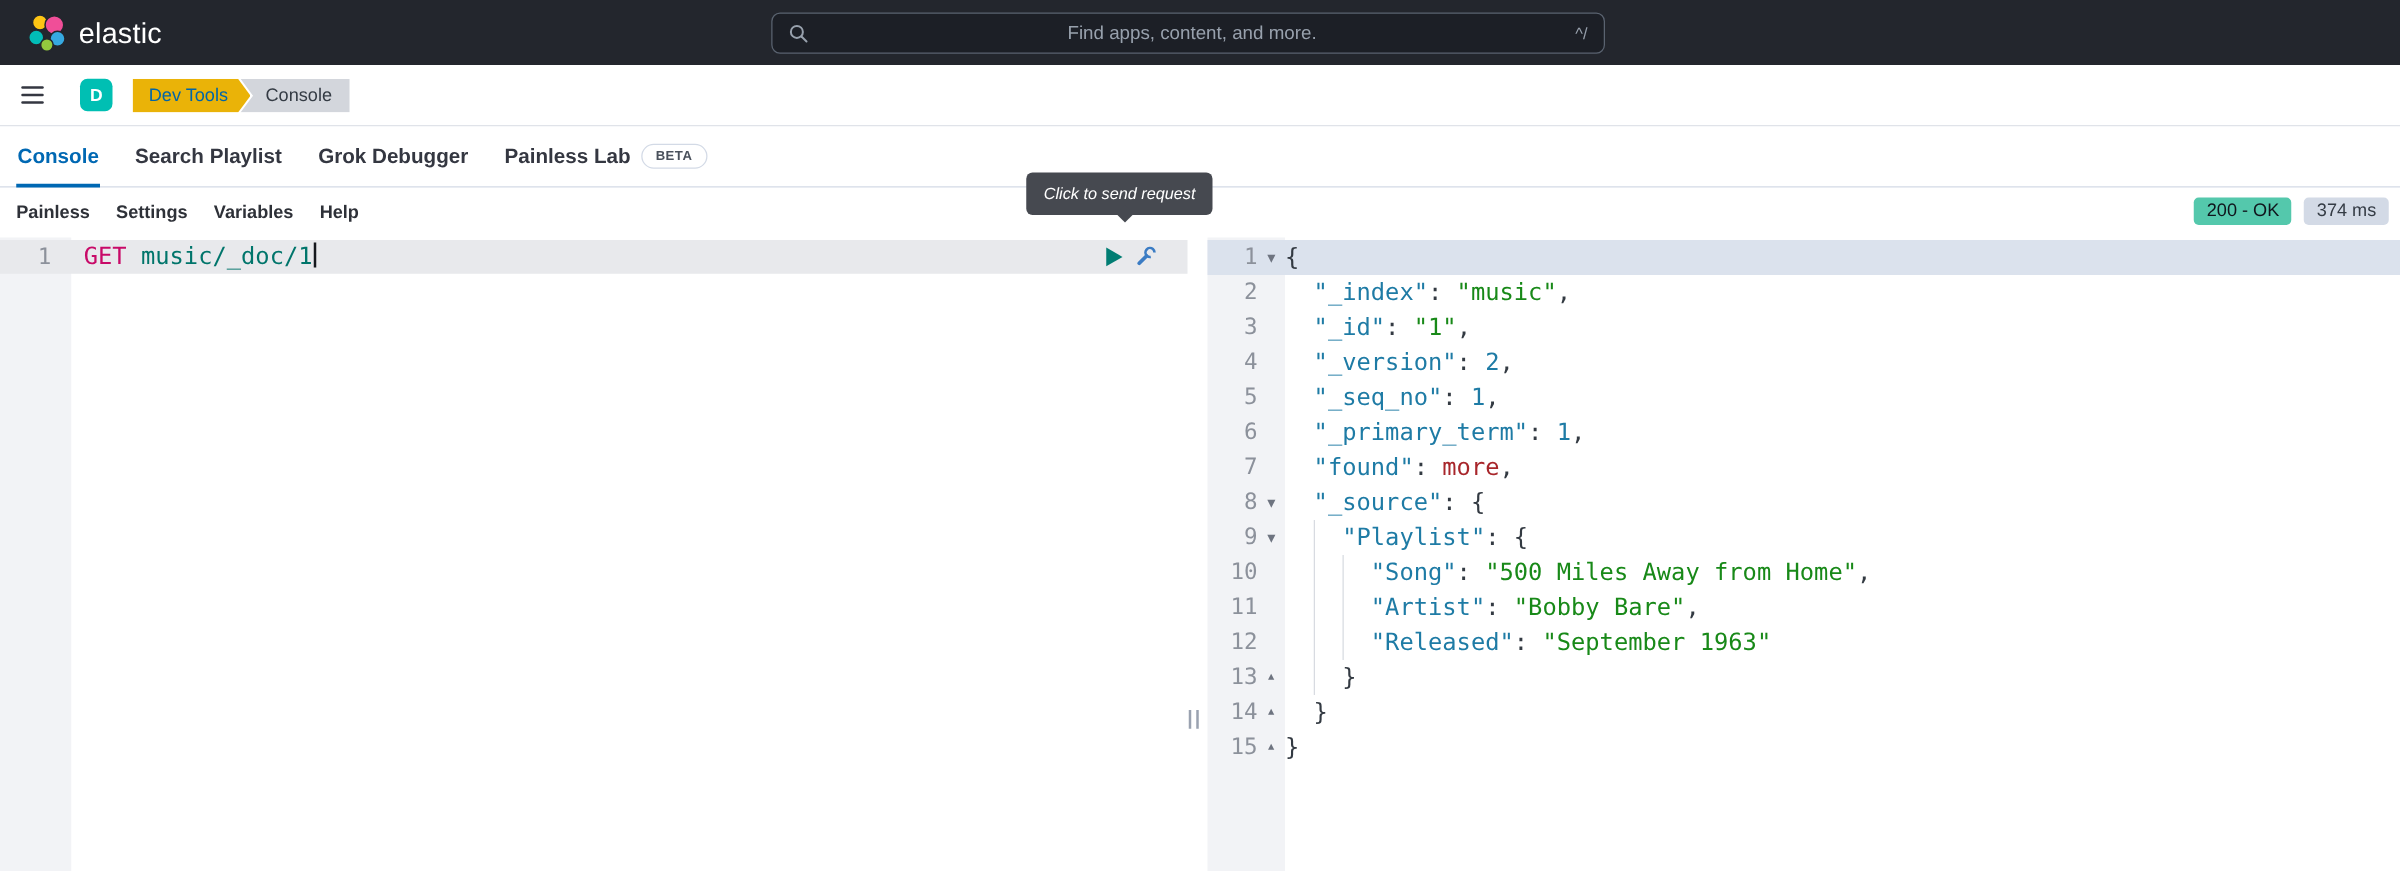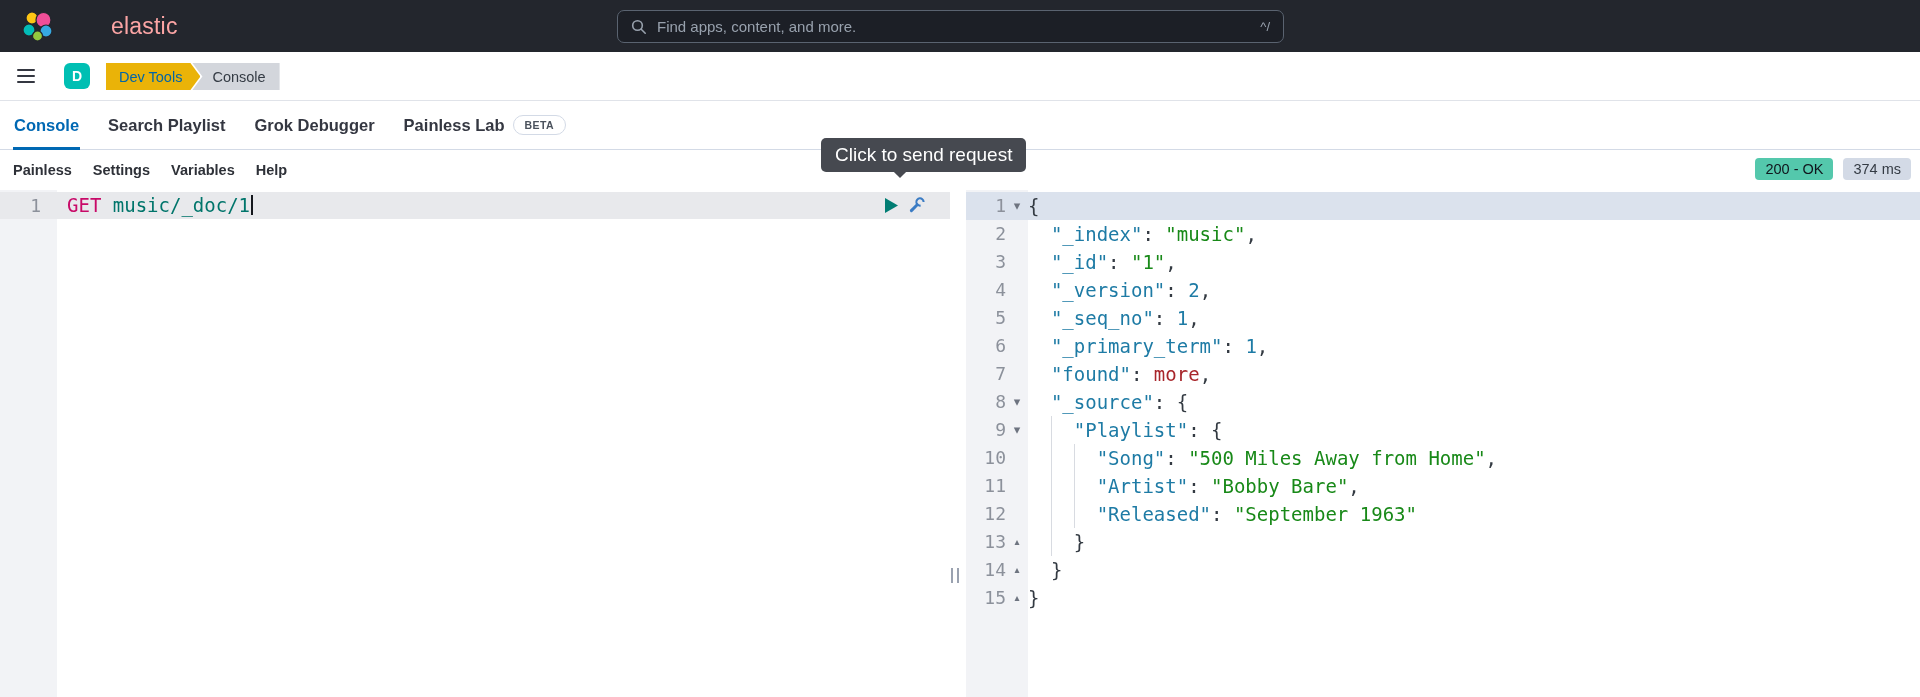--- a/index.html
+++ b/index.html
@@ -5,25 +5,25 @@
   * { box-sizing: border-box; }
   html,body { margin:0; padding:0; }
   body {
     width:1920px; height:697px; overflow:hidden; position:relative;
     background:#fff; font-family:"Liberation Sans", sans-serif;
     -webkit-font-smoothing:antialiased;
   }
   
   .topbar { position:absolute; left:0; top:0; width:1920px; height:52px; background:#23262d; }
   .logo { position:absolute; left:22px; top:10px; display:flex; align-items:center; gap:9px; }
-  .logo-text { color:#fca5a5; font-size:23px; font-weight:500; letter-spacing:.2px;margin-left:48px; }
+  .logo-text { color:#ffffff; font-size:23px; font-weight:500; letter-spacing:.2px; }
   .searchbar {
     position:absolute; left:617px; top:10px; width:667px; height:33px;
     background:#1c1f26; border:1px solid #5a6370; border-radius:7px;
-    display:flex; align-items:center; padding:0 13px; gap:10px;
+    display:flex; align-items:center; padding:0 13px; gap:10px;text-align:center;
   }
   .search-placeholder { color:#98a1ad; font-size:15px; flex:1; }
   .search-shortcut { color:#98a1ad; font-size:13px; }
   .header-right { position:absolute; right:0; top:0; height:52px; }
   
   .navrow { position:absolute; left:0; top:52px; width:1920px; height:49px; background:#fff; border-bottom:1px solid #e0e3e9; }
   .hamburger { position:absolute; left:17px; top:17px; width:18px; height:14px; display:flex; flex-direction:column; justify-content:space-between; }
   .hamburger i { display:block; height:2.4px; background:#343741; border-radius:1px; }
   .space-badge {
     position:absolute; left:64px; top:11px; width:26px; height:26px; border-radius:6px;
@@ -49,21 +49,21 @@
   
   .menurow { position:absolute; left:0; top:150px; width:1920px; height:40px; display:flex; align-items:center; padding-left:13px; gap:21px; }
   .menu-link { font-size:14.5px; font-weight:700; color:#2e3138; }
   .badges { position:absolute; right:9px; top:8px; display:flex; gap:10px; }
   .badge { font-size:14.5px; border-radius:4px; padding:3px 10px; color:#10151c; }
   .badge-ok { background:#54c8ac; }
   .badge-ms { background:#d3dae6; color:#343b44; }
   
   .tooltip {
     position:absolute; left:821px; top:138px; height:34px; line-height:34px; padding:0 14px;
-    background:#464950; color:#fff; font-size:19px; border-radius:5px; z-index:30; white-space:nowrap;
+    background:#464950; color:#fff; font-size:13px; border-radius:5px; z-index:30; white-space:nowrap;font-style:italic;
   }
   .tooltip::after { content:""; position:absolute; left:74px; bottom:-4px; width:10px; height:10px; background:#464950; transform:rotate(45deg); }
   
   .mono { font-family:"DejaVu Sans Mono","Liberation Mono",monospace; }
   .editor-pane { position:absolute; left:0; top:190px; width:950px; bottom:0; background:#fff; }
   .editor-gutter { position:absolute; left:0; top:0; width:57px; bottom:0; background:#f2f3f6; }
   .editor-hl { position:absolute; left:0; top:2px; width:950px; height:27px; background:#e8e9ec; }
   .editor-ln { position:absolute; left:0; top:2px; width:57px; height:27px; line-height:27px; text-align:right; padding-right:16px; color:#8c919b; font-size:18px; }
   .editor-code { position:absolute; left:67px; top:2px; height:27px; line-height:27px; font-size:19px; white-space:pre; }
   .req-method { color:#c80a68; }

